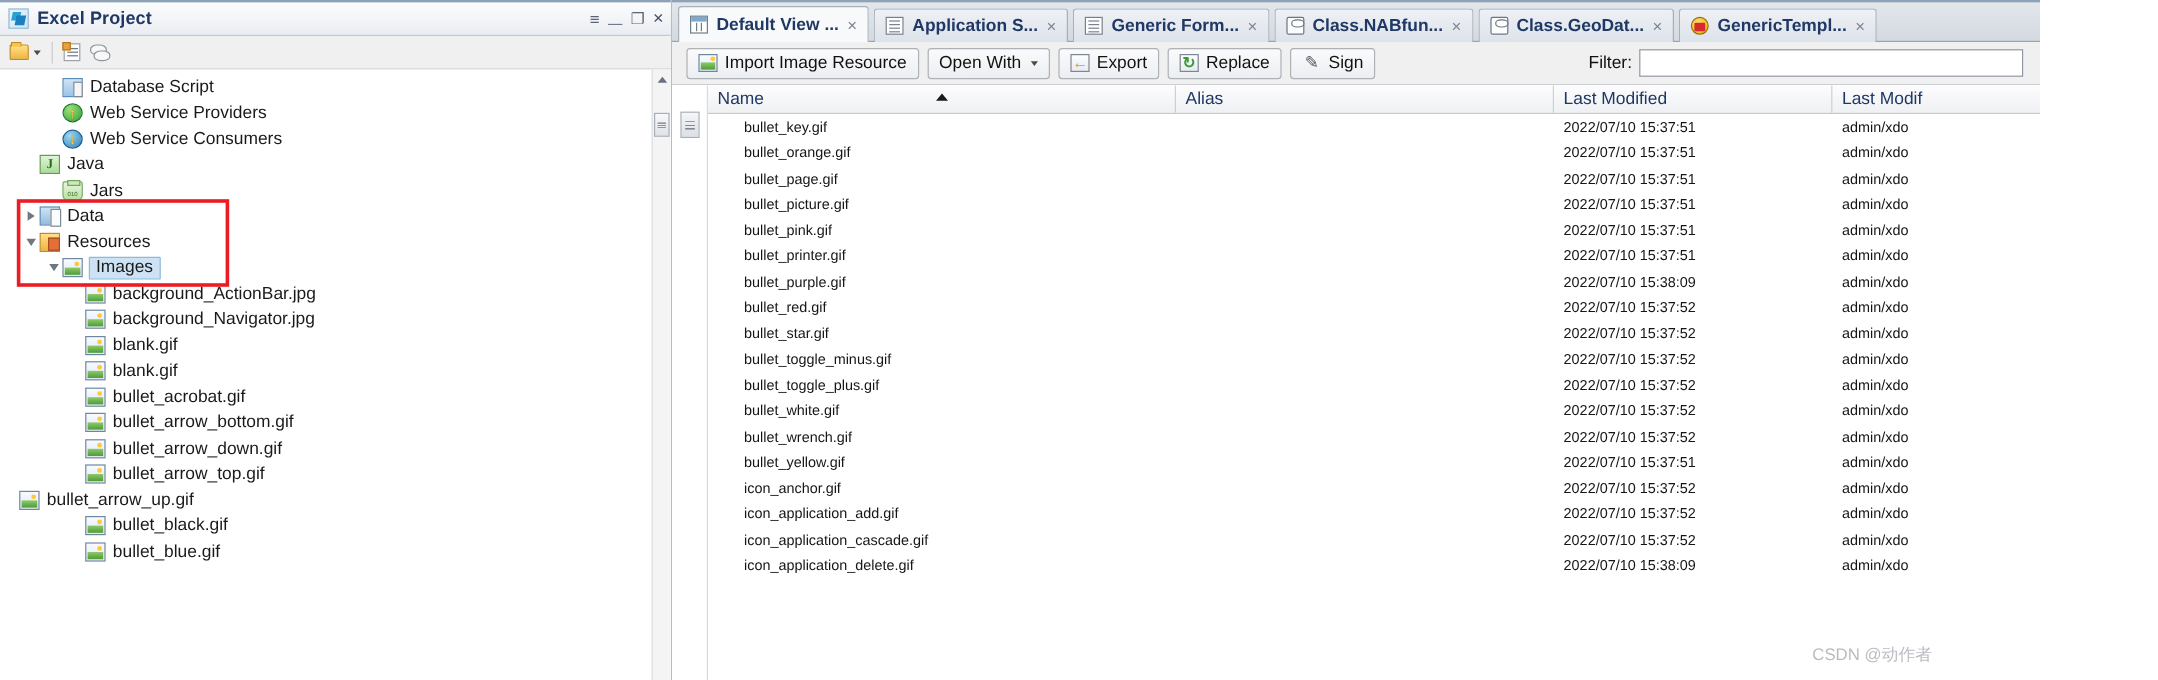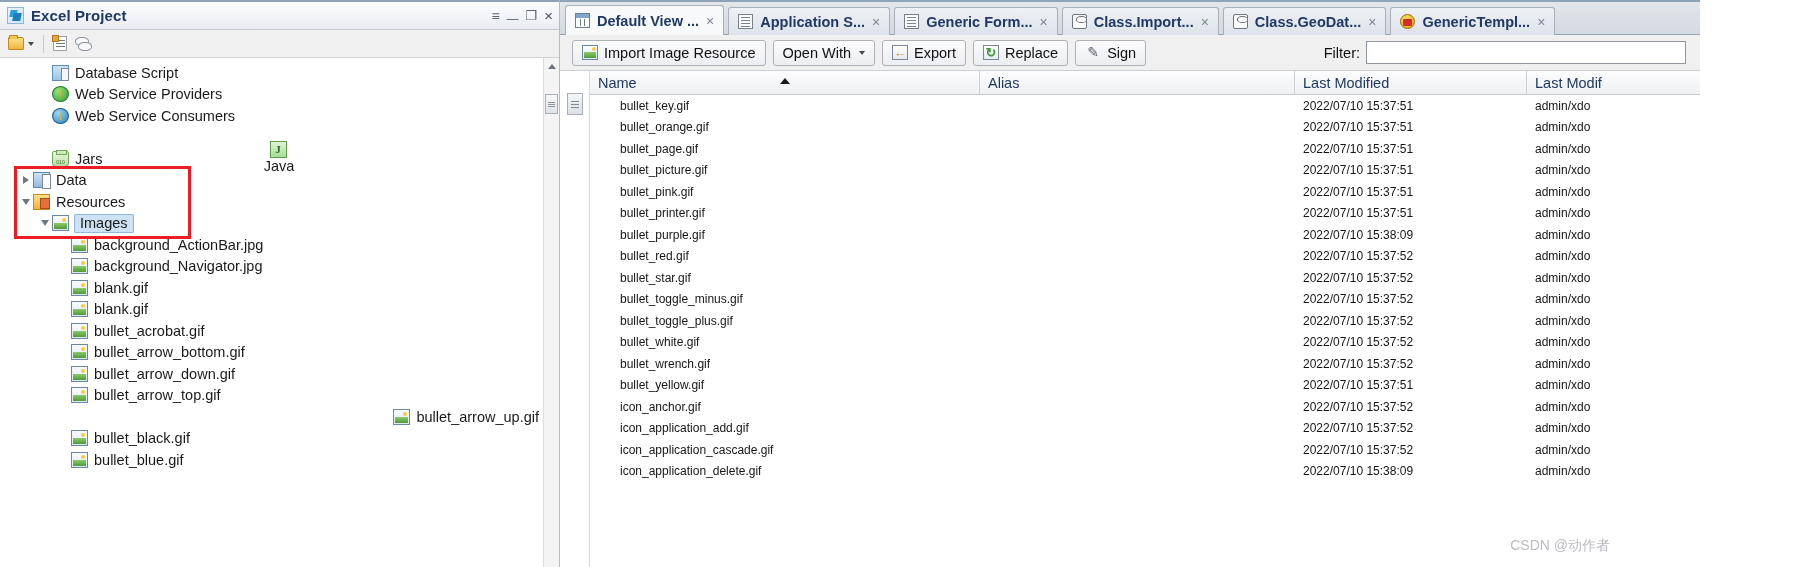--- a/index.html
+++ b/index.html
@@ -351,21 +351,21 @@
           <div class="tree-row" style="padding-left: 38px;">
             <span class="twisty"></span>
             <span class="tree-icon ti-wsp"></span>
             <span class="tree-label">Web Service Providers</span>
           </div>
           <div class="tree-row" style="padding-left: 38px;">
             <span class="twisty"></span>
             <span class="tree-icon ti-wsc"></span>
             <span class="tree-label">Web Service Consumers</span>
           </div>
-          <div class="tree-row" style="padding-left: 19px; flex-direction: column;">
+          <div class="tree-row" style="padding-left: 19px;">
             <span class="twisty"></span>
             <span class="tree-icon ti-java"></span>
             <span class="tree-label">Java</span>
           </div>
           <div class="tree-row" style="padding-left: 38px;">
             <span class="twisty"></span>
             <span class="tree-icon ti-jar"></span>
             <span class="tree-label">Jars</span>
           </div>
           <div class="tree-row" style="padding-left: 19px;">
@@ -422,21 +422,21 @@
           <div class="tree-row" style="padding-left: 57px;">
             <span class="twisty"></span>
             <span class="tree-icon ti-img"></span>
             <span class="tree-label">bullet_arrow_down.gif</span>
           </div>
           <div class="tree-row" style="padding-left: 57px;">
             <span class="twisty"></span>
             <span class="tree-icon ti-img"></span>
             <span class="tree-label">bullet_arrow_top.gif</span>
           </div>
-          <div class="tree-row" style=" justify-content: flex-end;">
+          <div class="tree-row" style="">
             <span class="twisty"></span>
             <span class="tree-icon ti-img"></span>
             <span class="tree-label">bullet_arrow_up.gif</span>
           </div>
           <div class="tree-row" style="padding-left: 57px;">
             <span class="twisty"></span>
             <span class="tree-icon ti-img"></span>
             <span class="tree-label">bullet_black.gif</span>
           </div>
           <div class="tree-row" style="padding-left: 57px;">
@@ -470,21 +470,21 @@
           <span>Application S...</span>
           <span class="tab-close">×</span>
         </div>
         <div class="tab">
           <span class="tab-icon tic-doc"></span>
           <span>Generic Form...</span>
           <span class="tab-close">×</span>
         </div>
         <div class="tab">
           <span class="tab-icon tic-class"></span>
-          <span>Class.Import...</span>
+          <span>Class.NABfun...</span>
           <span class="tab-close">×</span>
         </div>
         <div class="tab">
           <span class="tab-icon tic-class"></span>
           <span>Class.GeoDat...</span>
           <span class="tab-close">×</span>
         </div>
         <div class="tab">
           <span class="tab-icon tic-tmpl"></span>
           <span>GenericTempl...</span>

